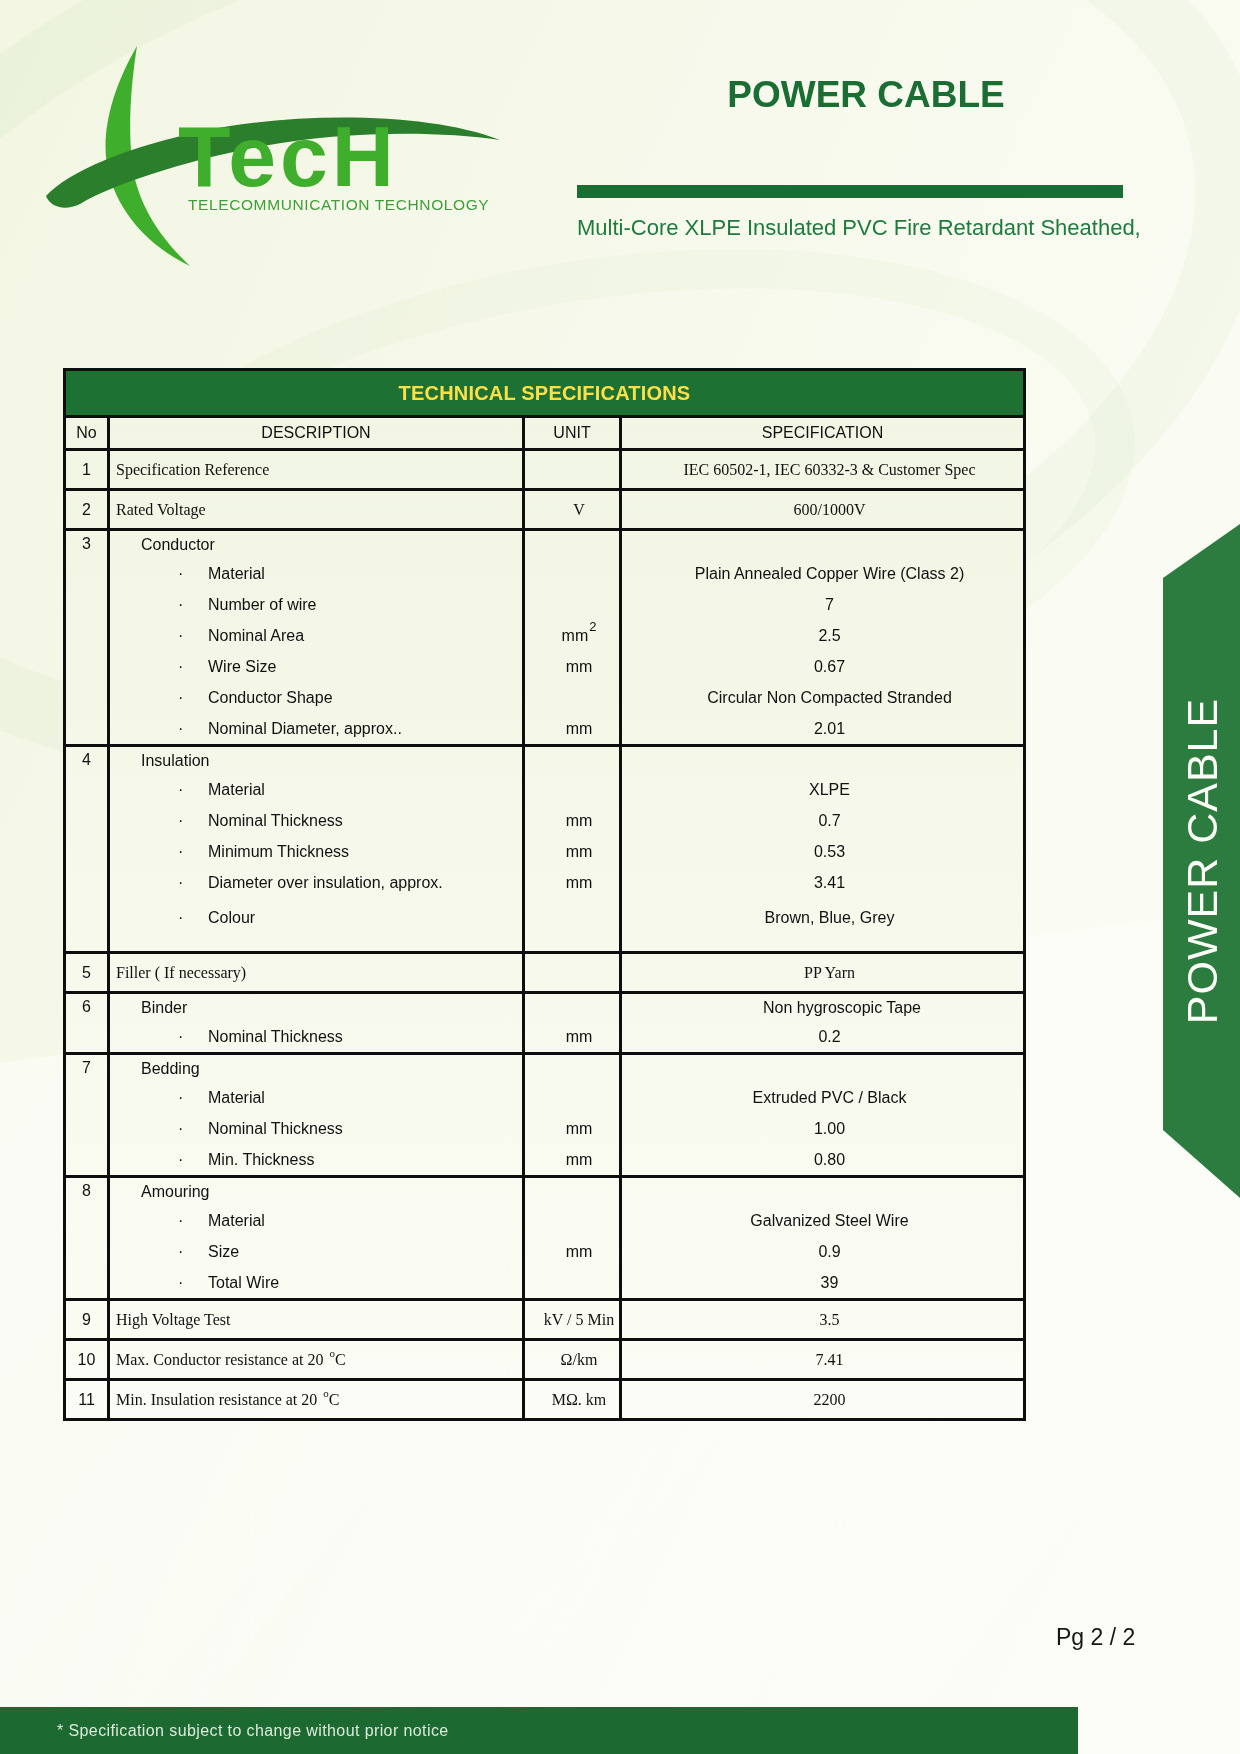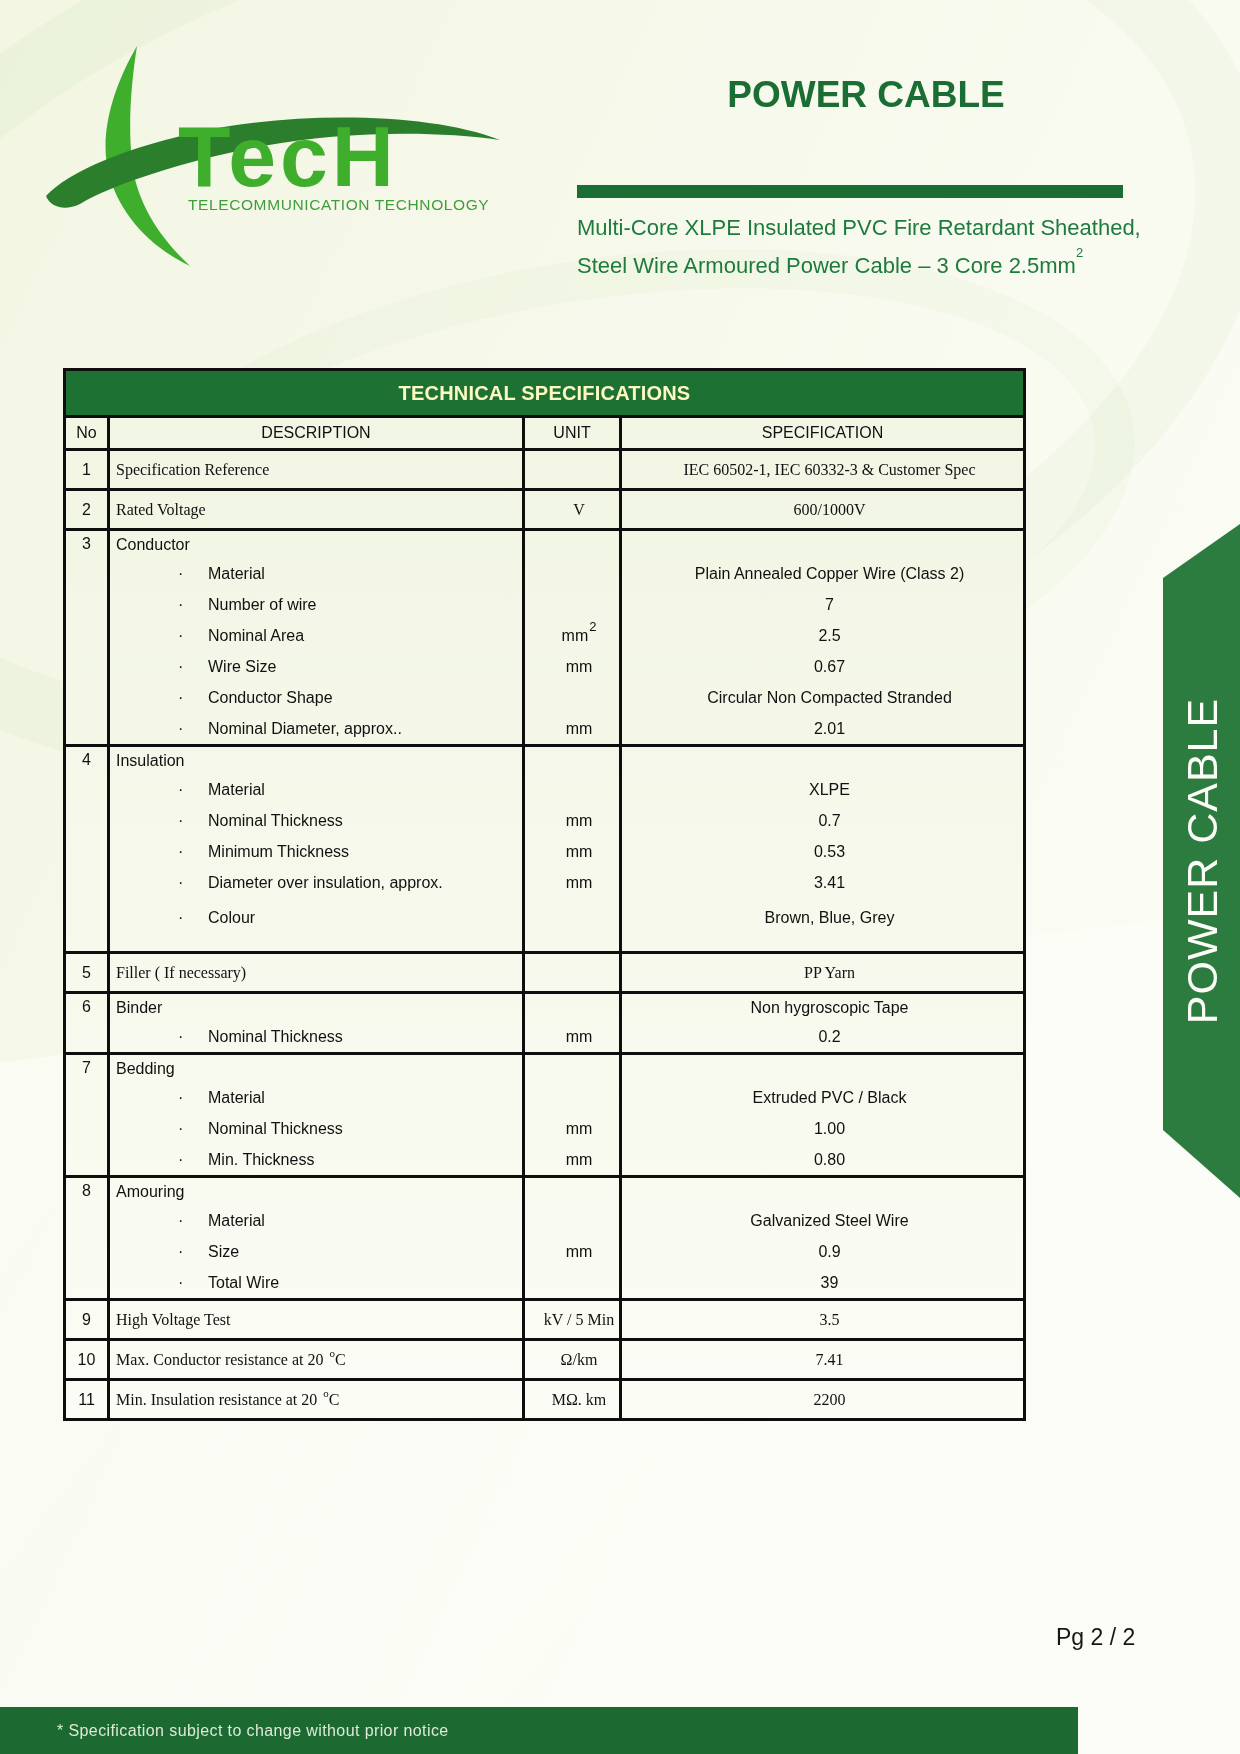--- a/index.html
+++ b/index.html
@@ -30,35 +30,35 @@
   .ribbon{position:absolute;left:1163px;top:524px;width:77px;height:674px;
     background:var(--ribbon-green,#2d7c3f);
     clip-path:polygon(0 54px,100% 0,100% 100%,0 606px);}
   .ribbon-label{position:absolute;left:50%;top:50%;transform:translate(-50%,-50%) rotate(-90deg);
     white-space:nowrap;color:#fdfdf8;font-size:43px;letter-spacing:1px;}
 
   
   .spec-table{position:absolute;left:63px;top:368px;width:957px;
     border:3px solid #0e0e0e;background:linear-gradient(#f1f5e2,#fbfcf5);}
   .t-title{height:44px;background:var(--table-header-green,#1d7133);border-bottom:3px solid #0e0e0e;
-    color:#fef9c3;display:flex;align-items:center;justify-content:center;
+    color:#fde047;display:flex;align-items:center;justify-content:center;
     font-size:20px;font-weight:bold;letter-spacing:0.2px;}
   .t-colhead,.t-row{display:grid;grid-template-columns:44px 415px 97px 1fr;}
   .t-colhead{border-bottom:3px solid #0e0e0e;height:30px;}
   .t-colhead .hcell{display:flex;align-items:center;justify-content:center;font-size:16px;}
   .cell{border-right:3px solid #0e0e0e;min-width:0;}
   .cell:last-child,.hcell:last-child{border-right:none;}
   .hcell{border-right:3px solid #0e0e0e;}
   .t-row{border-bottom:3px solid #0e0e0e;}
   .t-row:last-child{border-bottom:none;border-radius:12px;}
   .no-cell{text-align:center;font-size:16px;padding-top:4px;}
   .no-cell.v-center{display:flex;align-items:center;justify-content:center;padding-top:0;}
   .line{display:flex;align-items:center;font-size:16px;}
   .line.sub{height:31px;}
-  .line.head{height:27px;}
+  .line.head{height:27px;margin-left:25px;}
   .line.sub.tall{height:40px;}
   .line.spacer{height:13px;}
   .line.single{min-height:33px;padding-top:2px;padding-bottom:2px;font-family:Liberation Serif, serif;}
   .desc-cell .line{padding-left:6px;}
   .desc-cell .line .blt{margin-left:62px;width:30px;text-align:left;}
   .unit-cell .line,.spec-cell .line{justify-content:center;text-align:center;padding-left:18px;padding-right:4px;}
   sup.u-sup{font-size:13px;position:relative;top:-9px;margin-left:1px;}
   sup.deg{font-size:11px;position:relative;top:-7px;margin-left:6px;}
 
   
@@ -79,21 +79,20 @@
     <path d="M 99 12 C 74 55, 62 100, 70 136 C 79 177, 110 212, 152 232 C 118 200, 98 165, 94 128 C 90 90, 93 50, 99 12 Z" fill="#3fae2d"></path>
     <path d="M 8 162 C 30 138, 90 112, 170 96 C 260 78, 390 78, 462 106 C 395 96, 300 98, 225 112 C 150 126, 75 150, 42 170 C 25 178, 12 172, 8 162 Z" fill="#2b7e2b"></path>
     <text x="140" y="152" font-size="86" font-weight="bold" letter-spacing="4" fill="#3fae2d" font-family="Liberation Sans, sans-serif">TecH</text>
     <text x="150" y="176" font-size="15.5" letter-spacing="0.6" fill="#3f9e3a" font-family="Liberation Sans, sans-serif">TELECOMMUNICATION TECHNOLOGY</text>
   </svg>
 
   <div class="page-title">POWER CABLE</div>
   <div class="title-bar"></div>
   <div class="subtitle">
     <span style="display:block">Multi-Core XLPE Insulated PVC Fire Retardant Sheathed,</span>
-    <span style="display:block"><span>Steel Wire Armoured Power Cable – 3 Core 2.5mm</span><sup>2</sup></span>
   </div>
 
   <div class="ribbon">
     <span class="ribbon-label">POWER CABLE</span>
   </div>
 
   <div class="spec-table">
     <div class="t-title">TECHNICAL SPECIFICATIONS</div>
     <div class="t-colhead">
       <div class="hcell">No</div>

